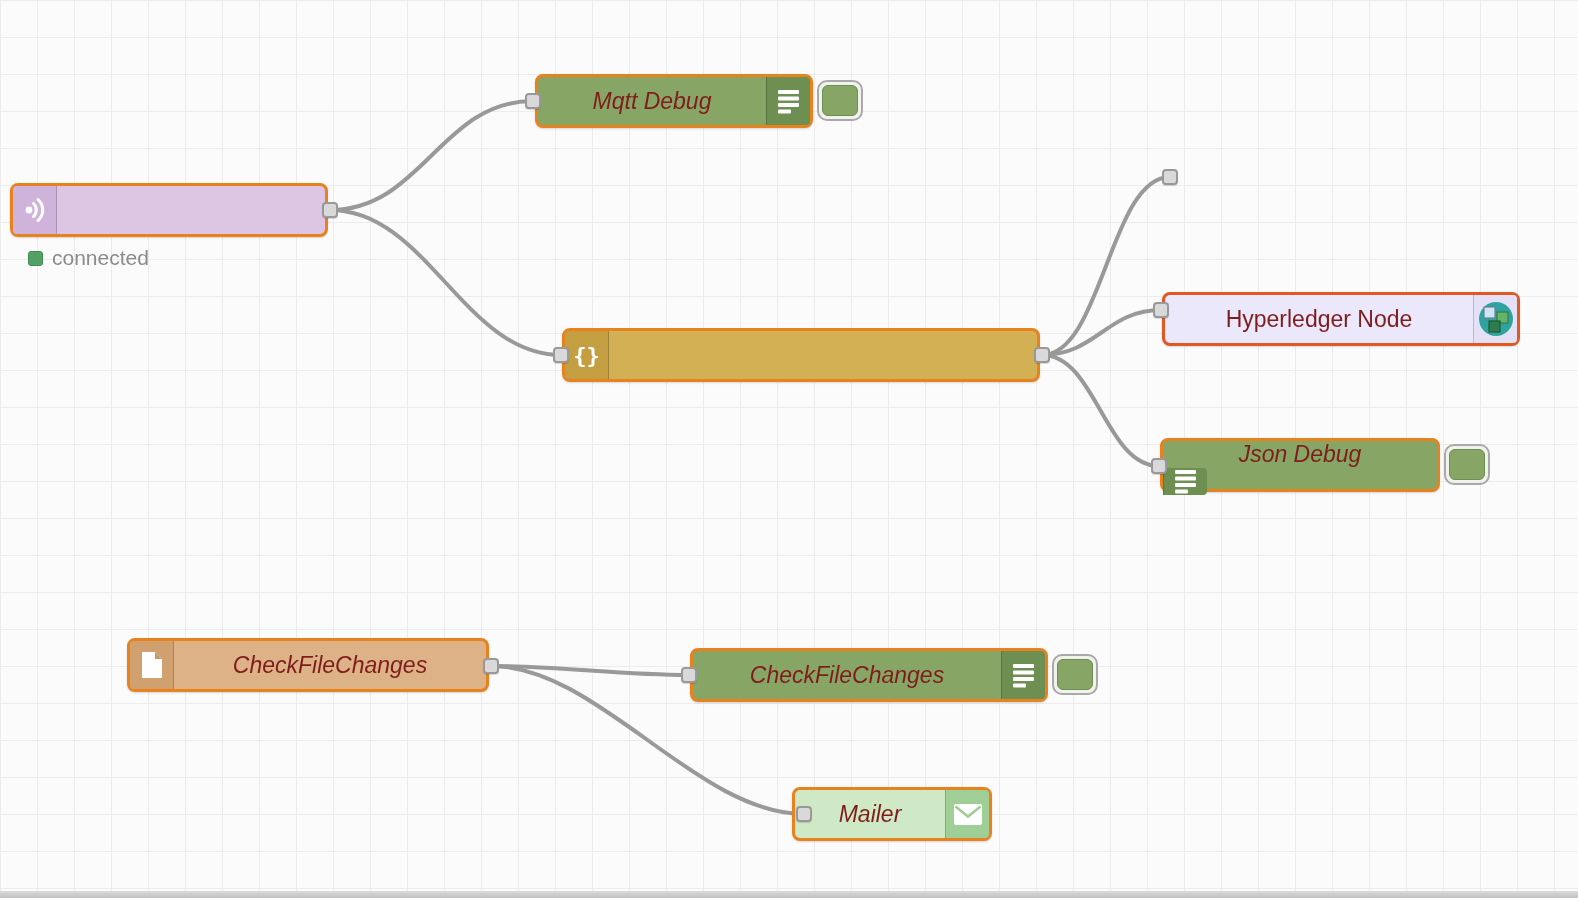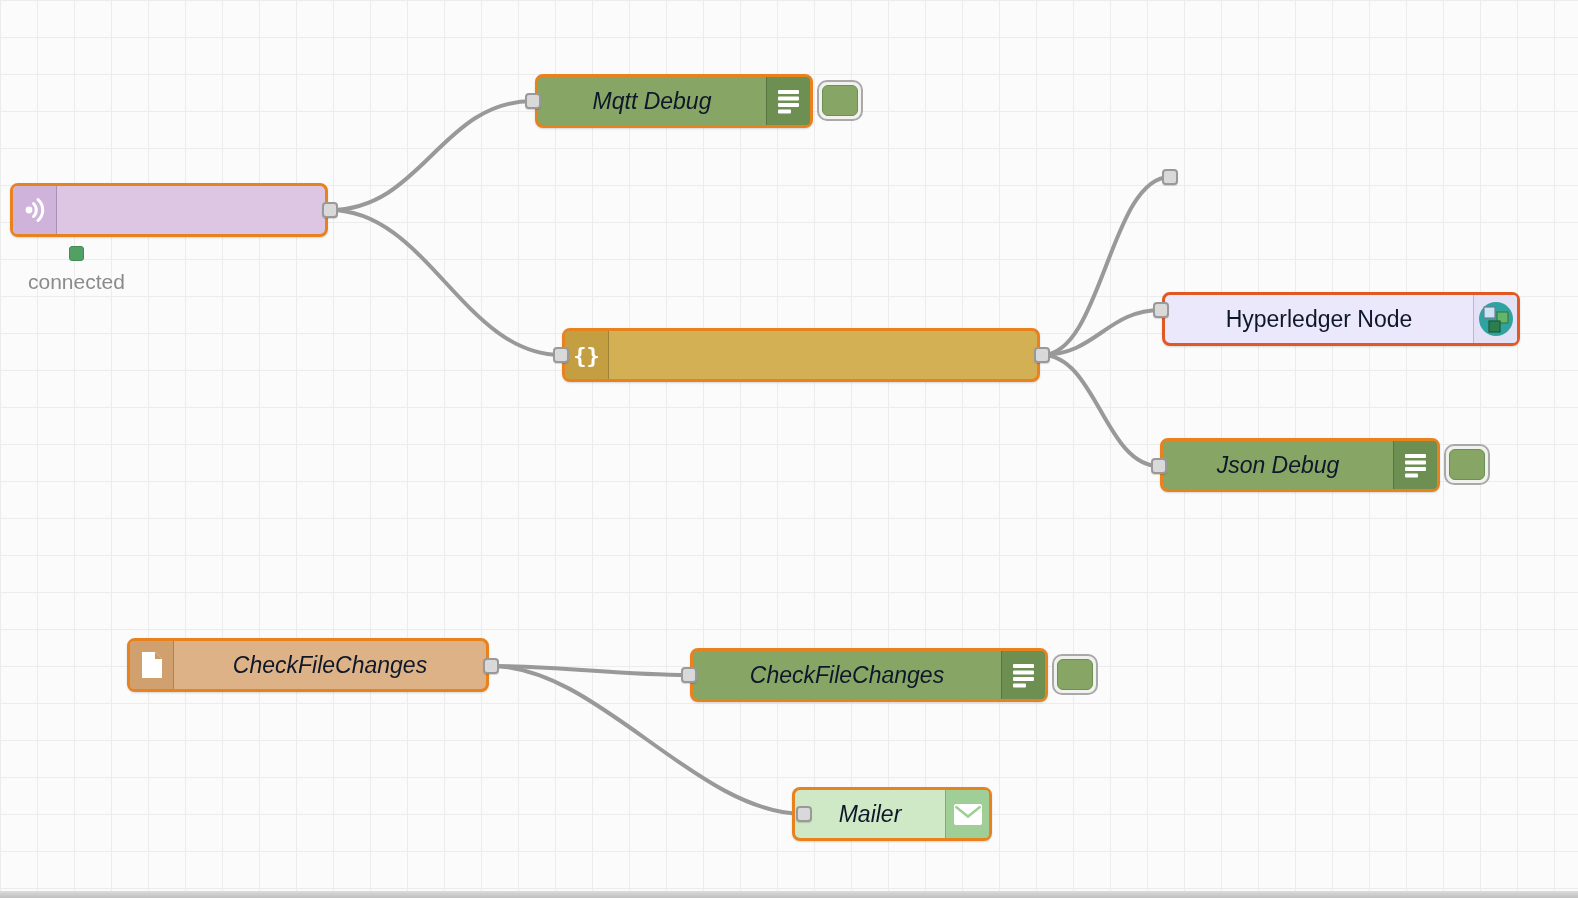--- a/index.html
+++ b/index.html
@@ -18,41 +18,41 @@
   .wires path { pointer-events:stroke; }
 
   .node {
     position:absolute; height:54px; z-index:2;
     border:3px solid #e8821e; border-radius:8px;
     display:flex; align-items:stretch;
     box-shadow:0 1px 2px rgba(0,0,0,0.15);
   }
   .node-label {
     flex:1; display:flex; align-items:center; justify-content:center;
-    font-size:23px; color:#0f172a; white-space:nowrap; padding:0 10px;
+    font-size:23px; color:#7f1d1d; white-space:nowrap; padding:0 10px;
   }
   .italic .node-label { font-style:italic; }
 
   .icon-region { width:44px; display:flex; align-items:center; justify-content:center; flex:none; }
   .icon-region.left  { border-right:1px solid rgba(0,0,0,0.18); border-radius:4px 0 0 4px; }
   .icon-region.right { border-left:1px solid rgba(0,0,0,0.18);  border-radius:0 4px 4px 0; }
 
   .port {
     position:absolute; width:16px; height:16px; z-index:4;
     background:#d9d9d9; border:2px solid #999; border-radius:4px;
     box-shadow:0 1px 1px rgba(0,0,0,0.15);
   }
 
   .debug-toggle {
     position:absolute; width:46px; height:41px; z-index:1;
     background:#f1f1ee; border:2px solid #a9a9a9; border-radius:10px; padding:3px;
   }
   .debug-toggle-inner { width:100%; height:100%; background:#87a565; border:1px solid #6d8f52; border-radius:6px; }
 
-  .status { position:absolute; display:flex; align-items:center; gap:9px; z-index:2;flex-direction:column; }
+  .status { position:absolute; display:flex; align-items:center; gap:9px; z-index:2; }
   .status-dot { width:15px; height:15px; border-radius:3px; border:1px solid #3f8f55; background:#53a065; }
   .status-text { font-size:21px; color:#8b8b8b; }
 
   .braces { color:#fff; font-weight:bold; font-size:22px; font-family:"DejaVu Sans Mono",monospace; }
   .esh { color:#fff; font-style:italic; font-size:30px; line-height:1; font-family:"DejaVu Serif",serif; }
 
   .bottom-bar { position:absolute; left:0; right:0; bottom:0; height:7px; z-index:5;
     background:linear-gradient(#dcdcdc,#bfbfbf); }
 </style>
 </head>
@@ -114,21 +114,21 @@
         <rect x="8" y="8" width="11" height="11" fill="#cfe3f2" stroke="#6b7f94" stroke-width="1.2"></rect>
         <rect x="21" y="13" width="11" height="11" fill="#63b56a" stroke="#3d7a46" stroke-width="1.2"></rect>
         <rect x="13" y="22" width="11" height="11" fill="#2e7d4f" stroke="#1d5a38" stroke-width="1.2"></rect>
       </svg>
     </div>
   </div>
 
   <div class="debug-toggle" style="left:1444px;top:444px">
       <div class="debug-toggle-inner"></div>
     </div>
-  <div class="node italic" style="left: 1160px; top: 438px; width: 280px; background: rgb(135, 165, 101); border-color: rgb(232, 130, 30);">
+  <div class="node italic" style="left: 1160px; top: 438px; width: 280px; background: rgb(135, 165, 101); border-color: rgb(232, 130, 30); flex-direction: column;">
     <div class="node-label">Json Debug</div>
     <div class="icon-region right" style="background: rgb(109, 143, 82);">
       <svg width="26" height="27" viewBox="0 0 26 27">
         <rect x="2" y="2" width="21" height="4" rx="1" fill="#fff"></rect>
         <rect x="2" y="8.5" width="21" height="4" rx="1" fill="#fff"></rect>
         <rect x="2" y="15" width="21" height="4" rx="1" fill="#fff"></rect>
         <rect x="2" y="21.5" width="13" height="4" rx="1" fill="#fff"></rect>
       </svg>
     </div>
   </div>

